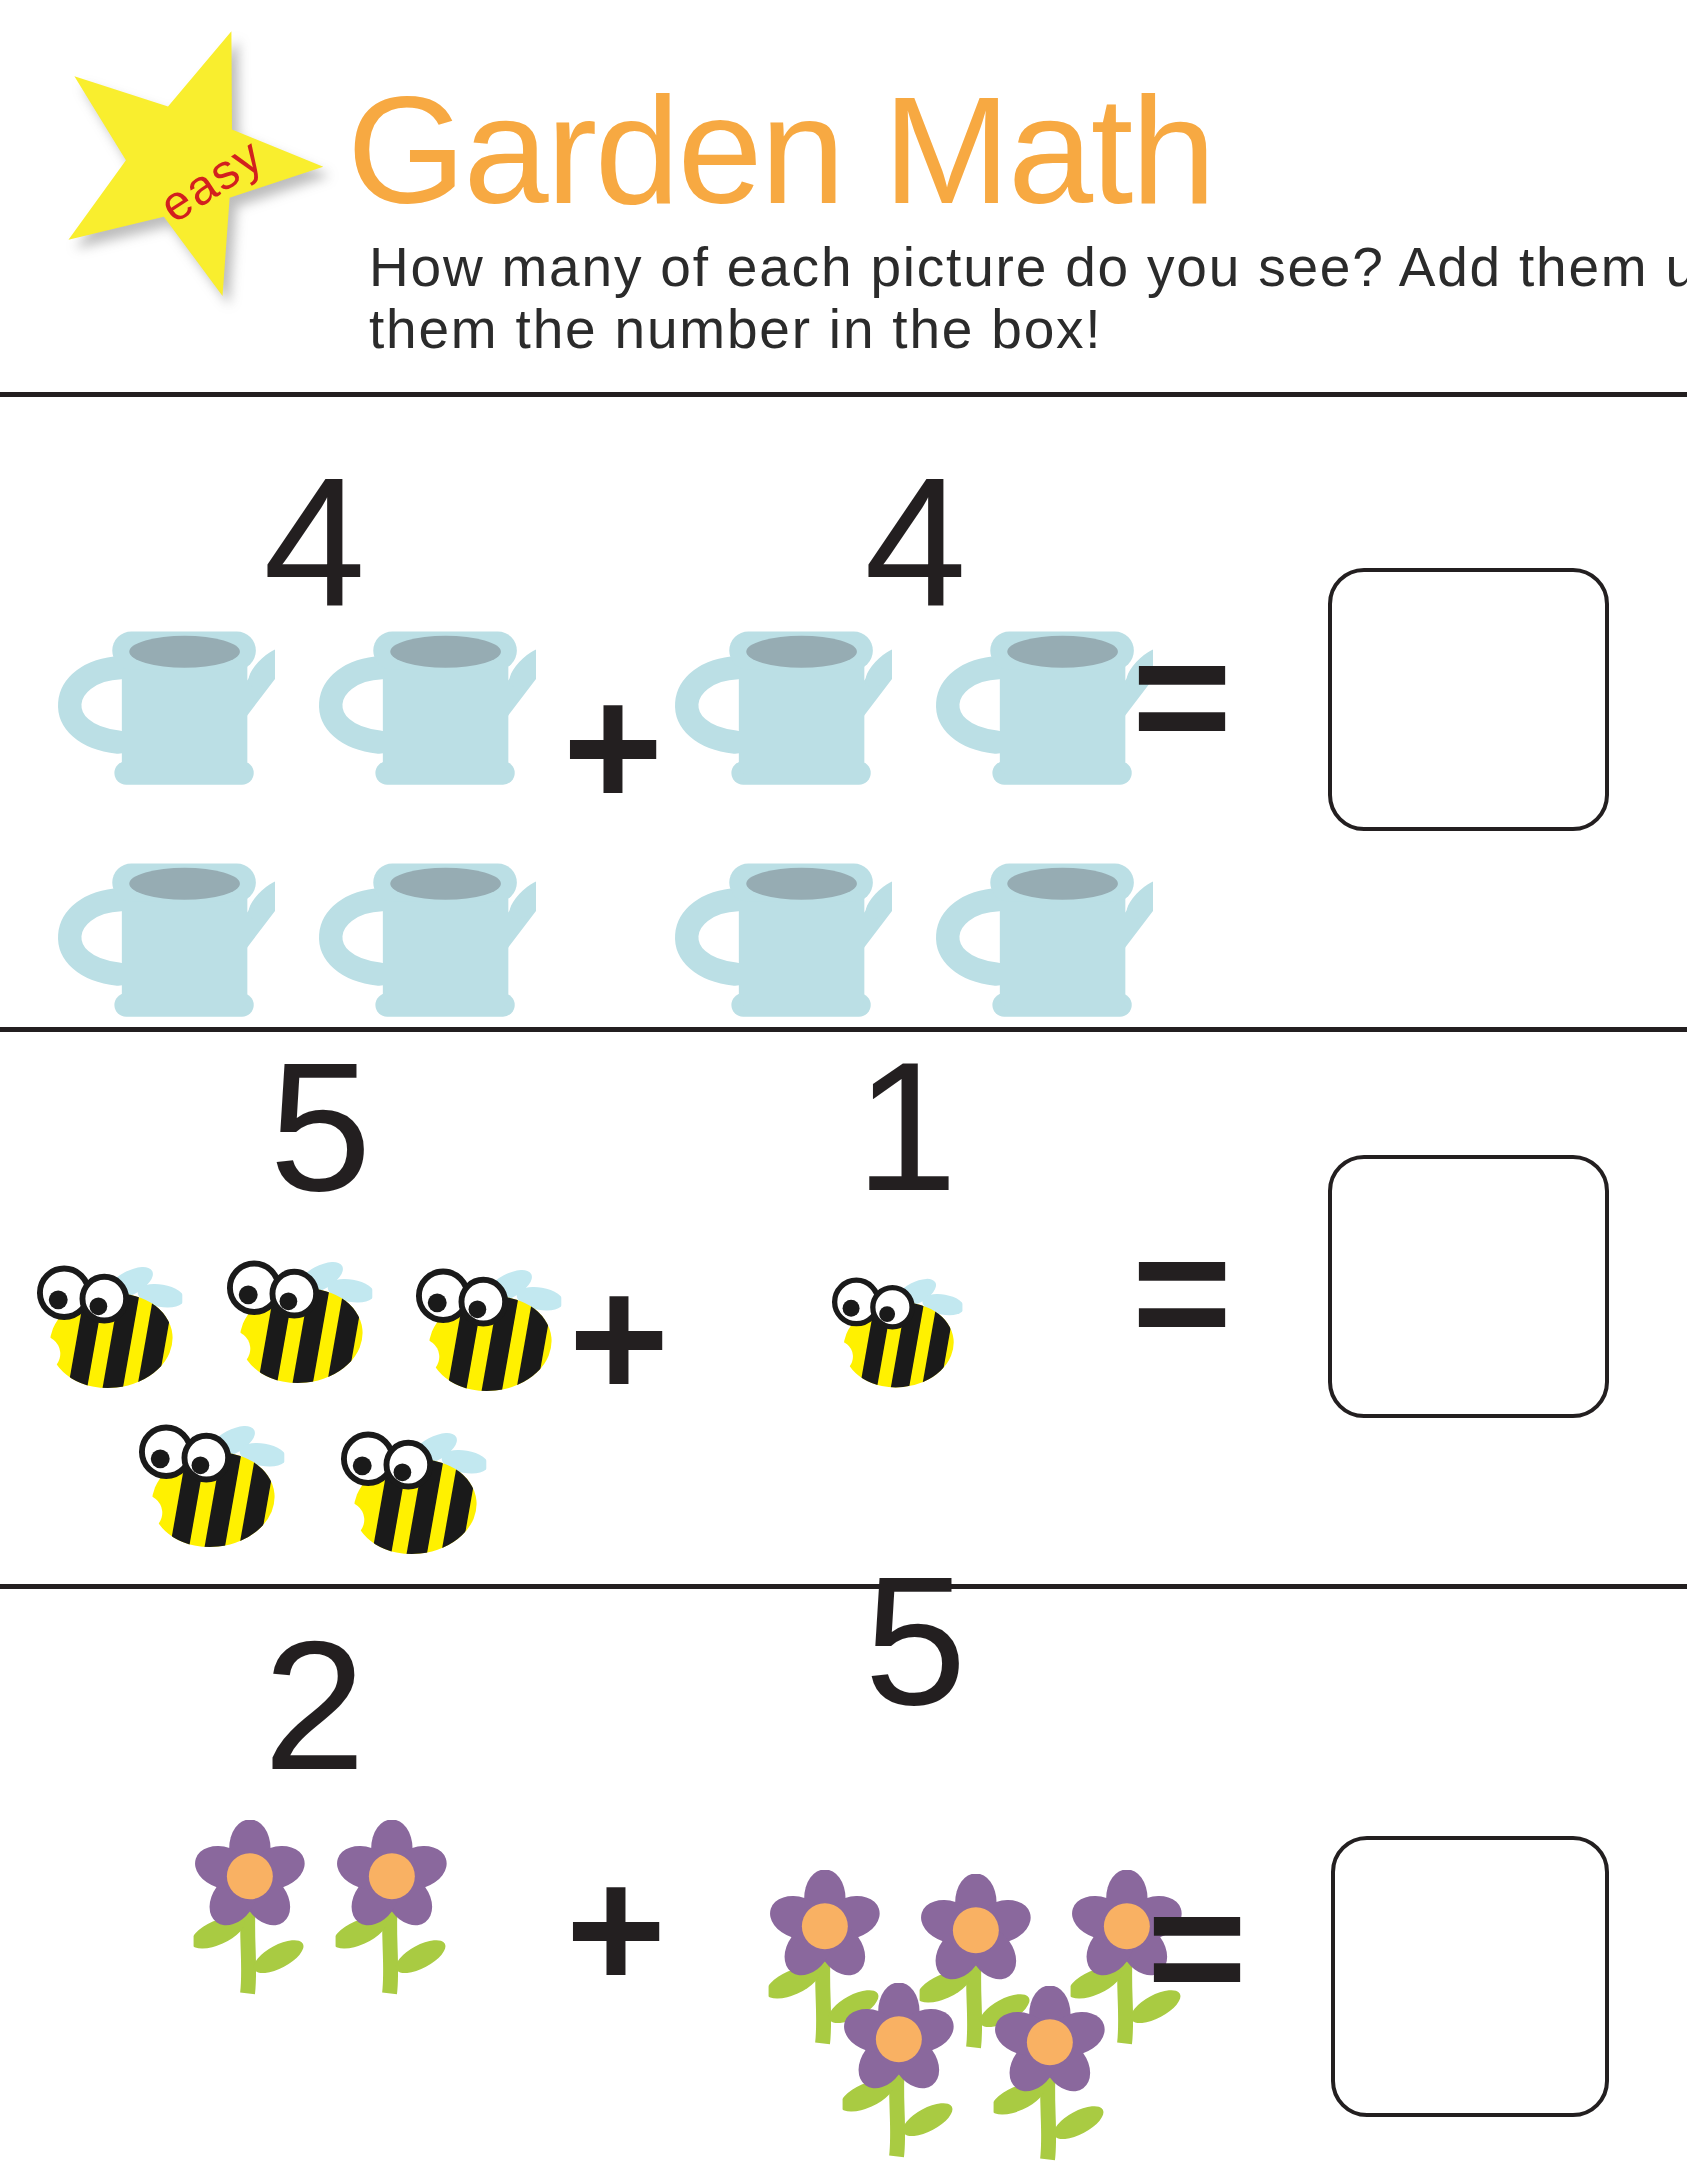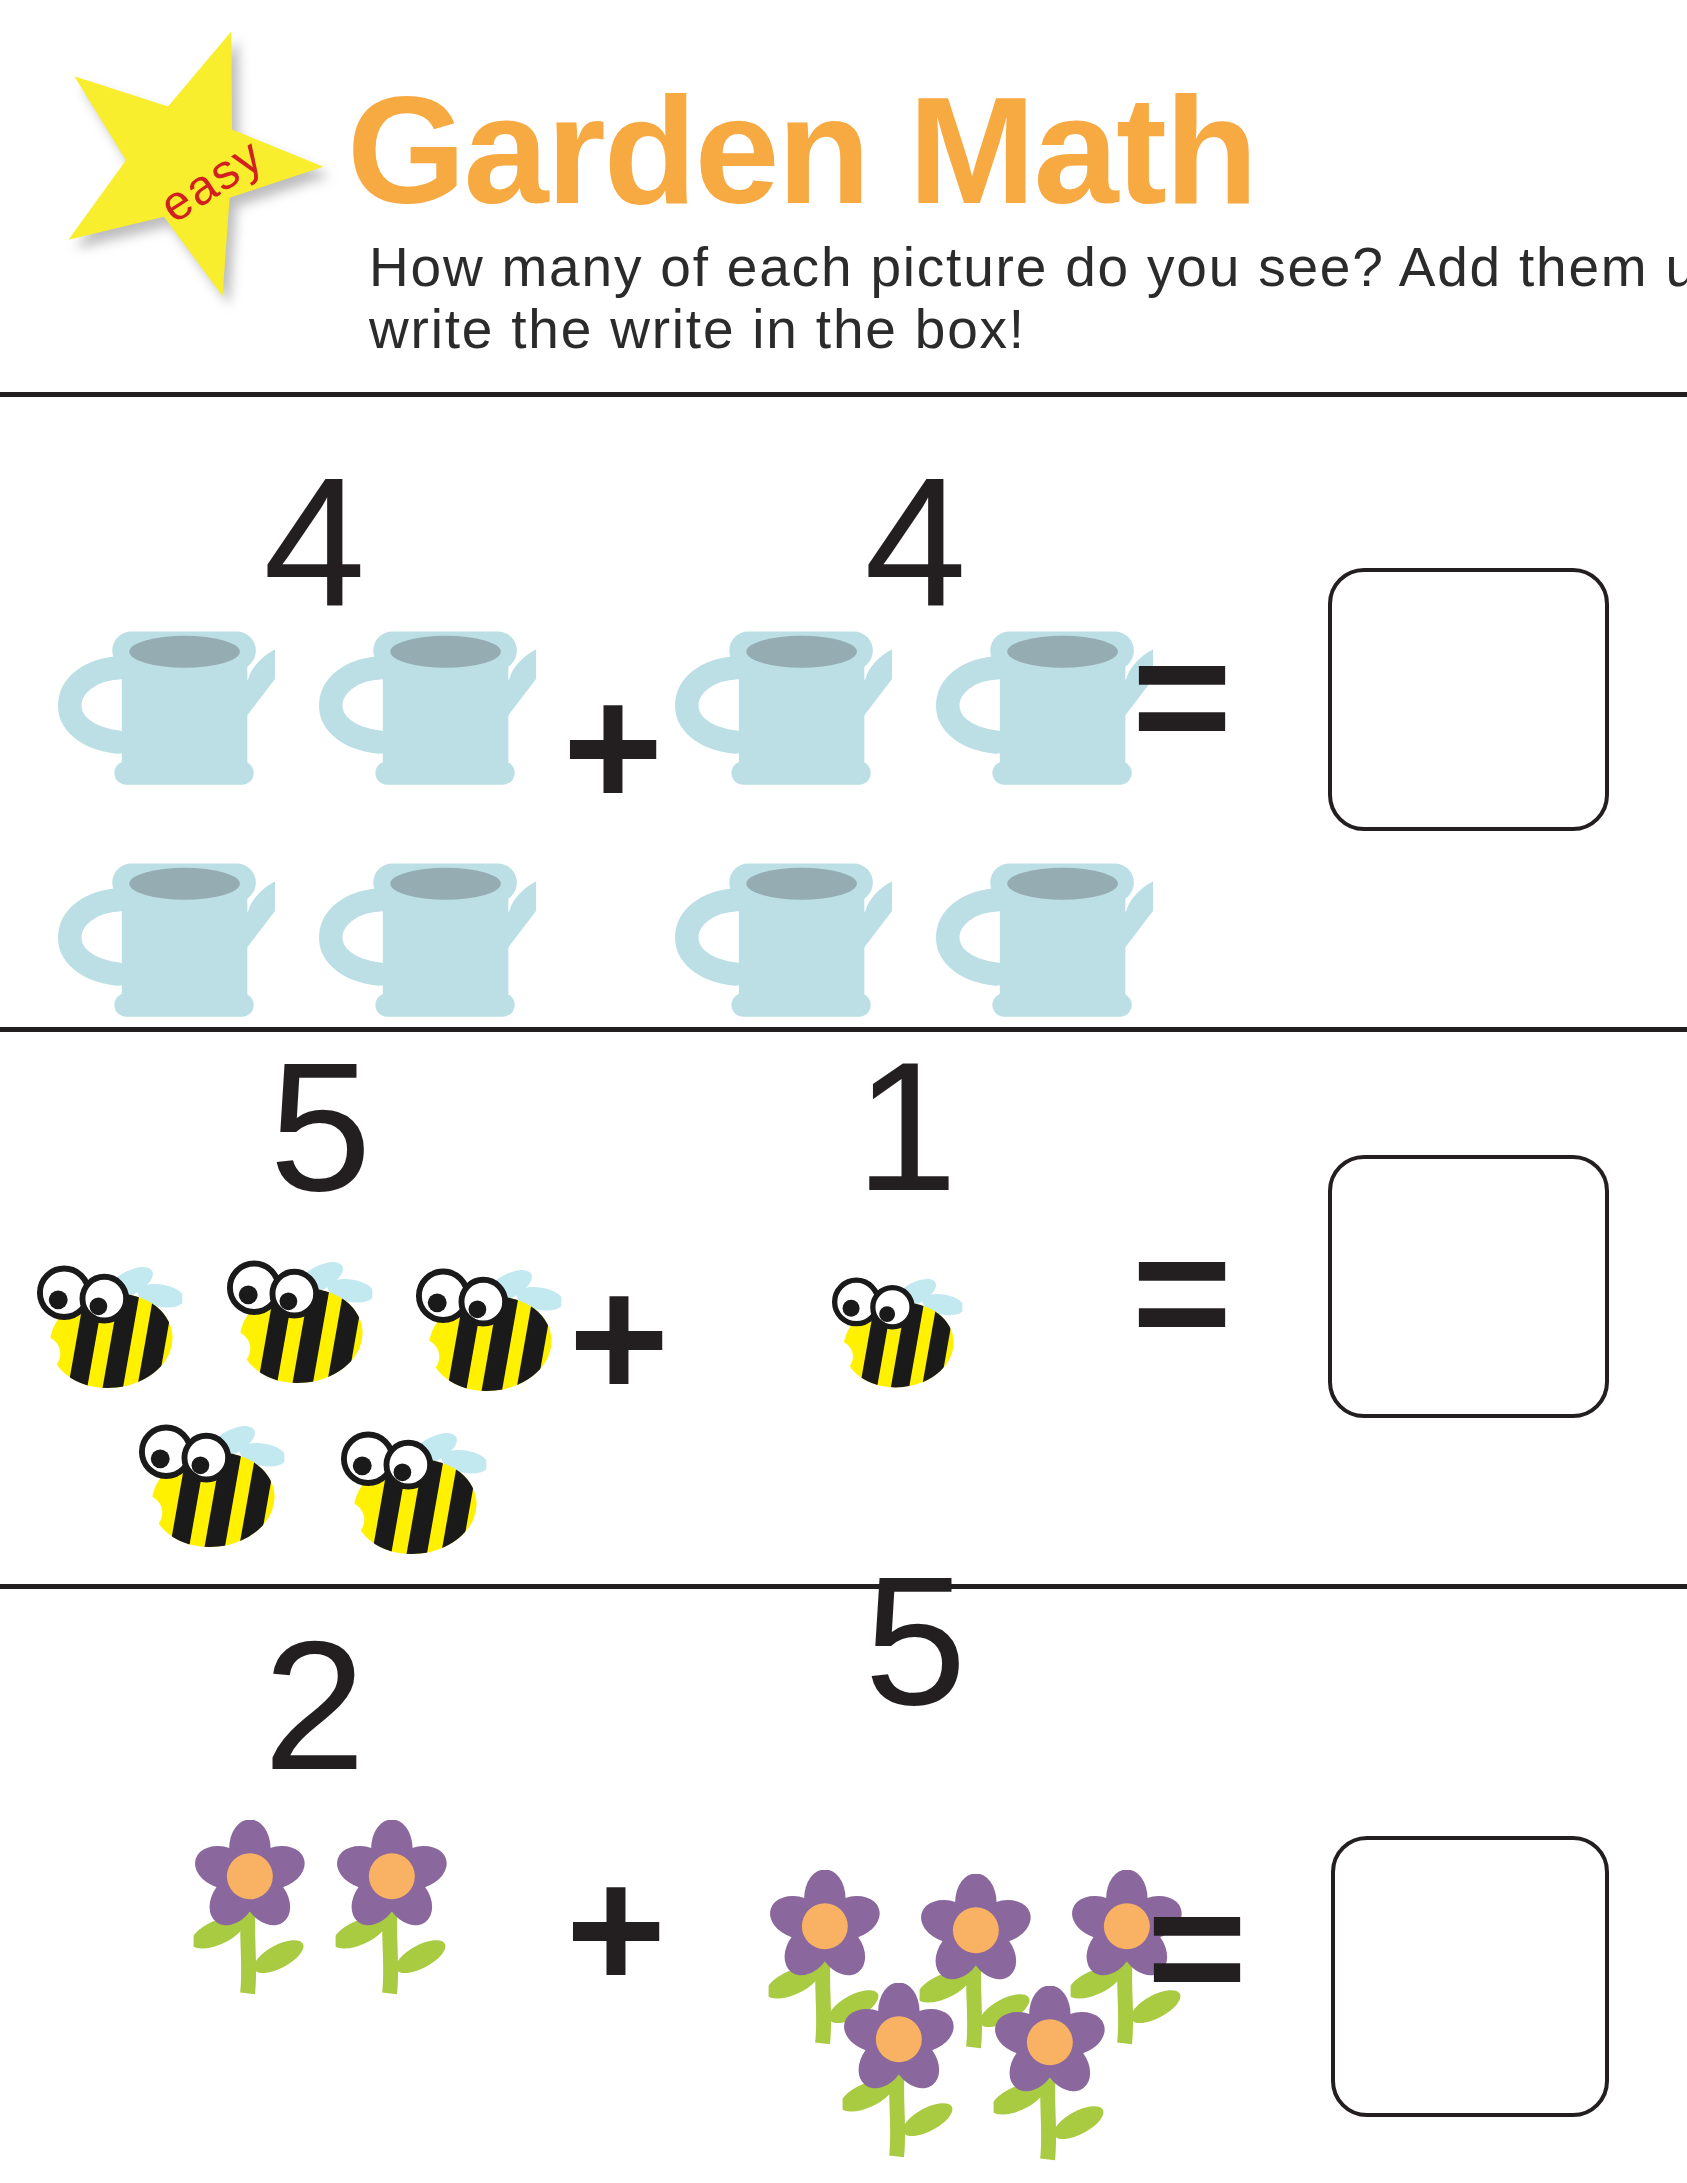--- a/index.html
+++ b/index.html
@@ -15,21 +15,21 @@
     filter:drop-shadow(7.1px 9.5px 6px rgba(90,90,90,.40));}
   #star-badge svg{width:100%;height:100%;}
   #easy-label{
     position:absolute;left:89px;top:127px;width:196px;height:83px;
     display:flex;align-items:center;justify-content:center;
     transform:rotate(-33deg);
     font-size:49px;letter-spacing:1.8px;color:#D2201E;
   }
   #page-title{
     position:absolute;left:347px;top:73px;
-    font-size:153px;font-weight:700;letter-spacing:-2.4px;
+    font-size:153px;font-weight:400;letter-spacing:-2.4px;
     color:#F7A942;line-height:1;white-space:nowrap;
   }
   .instr{
     position:absolute;left:369px;
     font-size:55px;letter-spacing:1.8px;color:#2b2b2b;line-height:1;white-space:nowrap;
   }
   #instr-1{top:240px;}
   #instr-2{top:302px;}
   
   .divider{position:absolute;left:0;width:1687px;height:5.3px;background:#231F20;}
@@ -157,21 +157,21 @@
 
   <div id="star-badge">
     <svg viewBox="0 0 540 540">
       <polygon points="350,34 351,200 505,263 347,315 335,481 236,347 75,386 172,252 85,110 243,161" fill="#F9EE2E"></polygon>
     </svg>
     <div id="easy-label">easy</div>
   </div>
 
   <div id="page-title">Garden Math</div>
   <div id="instr-1" class="instr">How many of each picture do you see?  Add them up and</div>
-  <div id="instr-2" class="instr">write the write in the box!</div>
+  <div id="instr-2" class="instr">them the number in the box!</div>
 
   <div id="divider-1" class="divider"></div>
   <div id="divider-2" class="divider"></div>
   <div id="divider-3" class="divider"></div>
 
   <div class="num" style="left:196px;top:450px;">4</div>
   <div class="num" style="left:797px;top:450px;">4</div>
   <div id="group-1a" class="icon-group grid-cans">
   <span class="icon">
         <svg viewBox="0 0 440 340">

